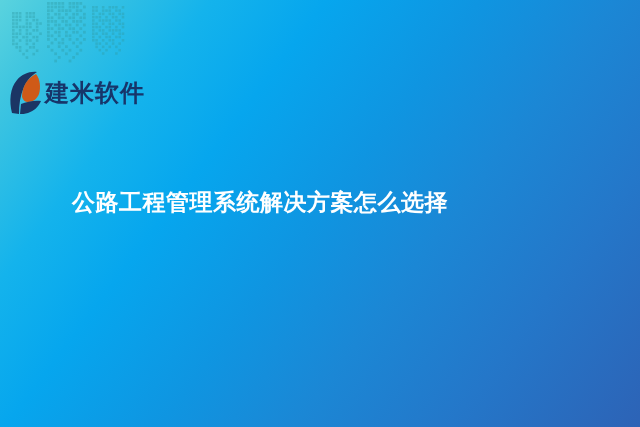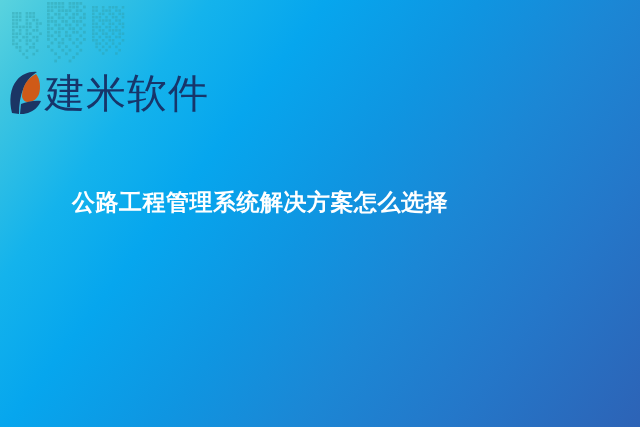--- a/index.html
+++ b/index.html
@@ -44,23 +44,23 @@
     align-items:center;
     height:46px;
   }
   #logo-mark {
     width:34px; height:44px;
     display:block;
     flex:0 0 auto;
   }
   #logo-text {
     margin-left:3px;
-    font-size:40px;
+    font-size:24px;
     line-height:1;
-    font-weight:400;
+    font-weight:700;
     color:#17356a;
     letter-spacing:1px;
     white-space:nowrap;
   }
 
   
   #headline {
     position:absolute;
     left:72px;
     top:180px;

